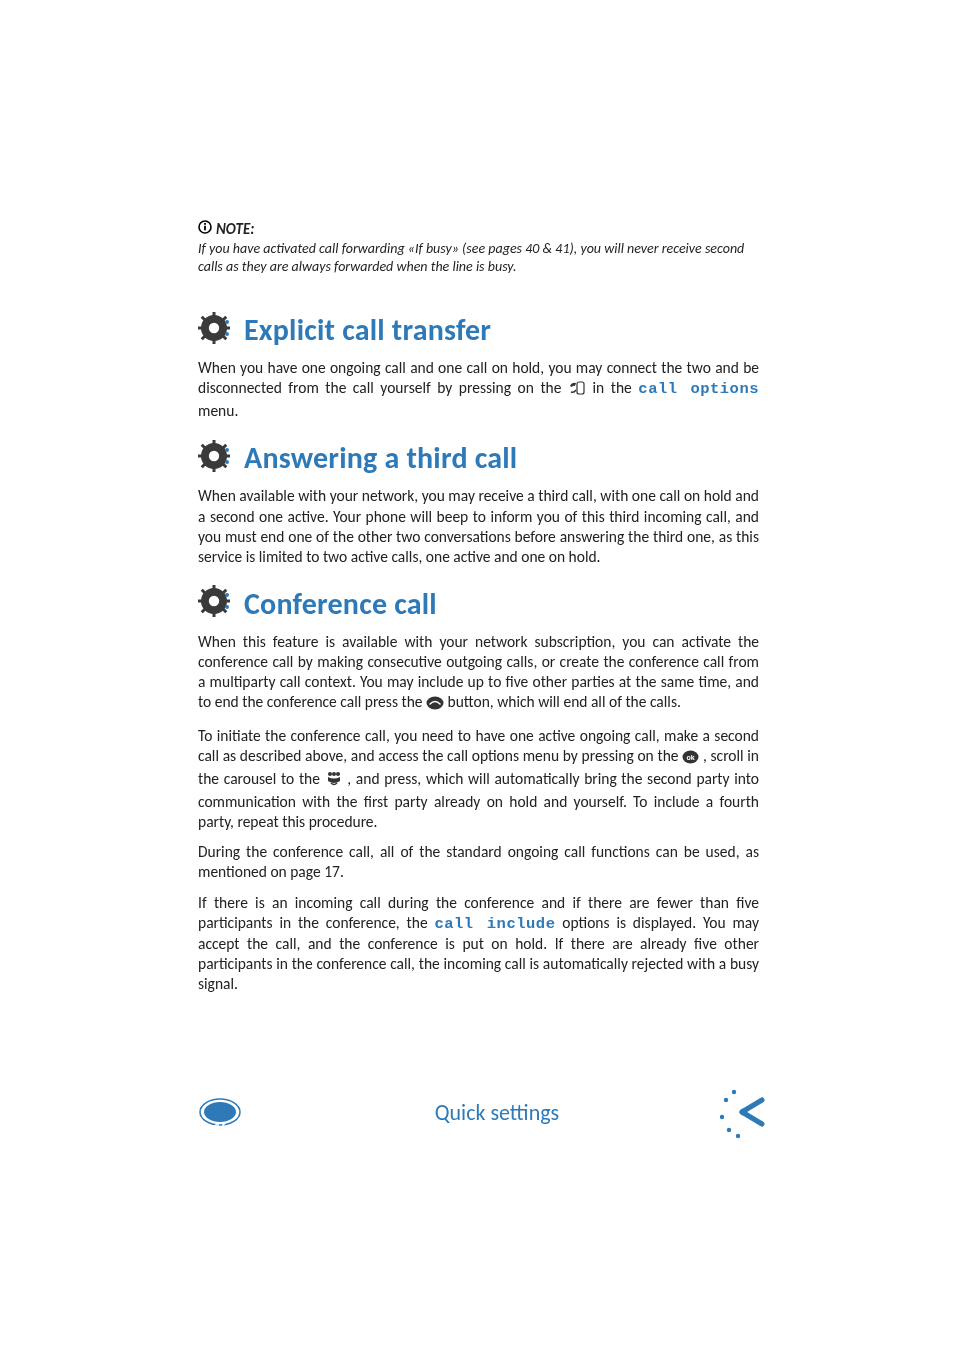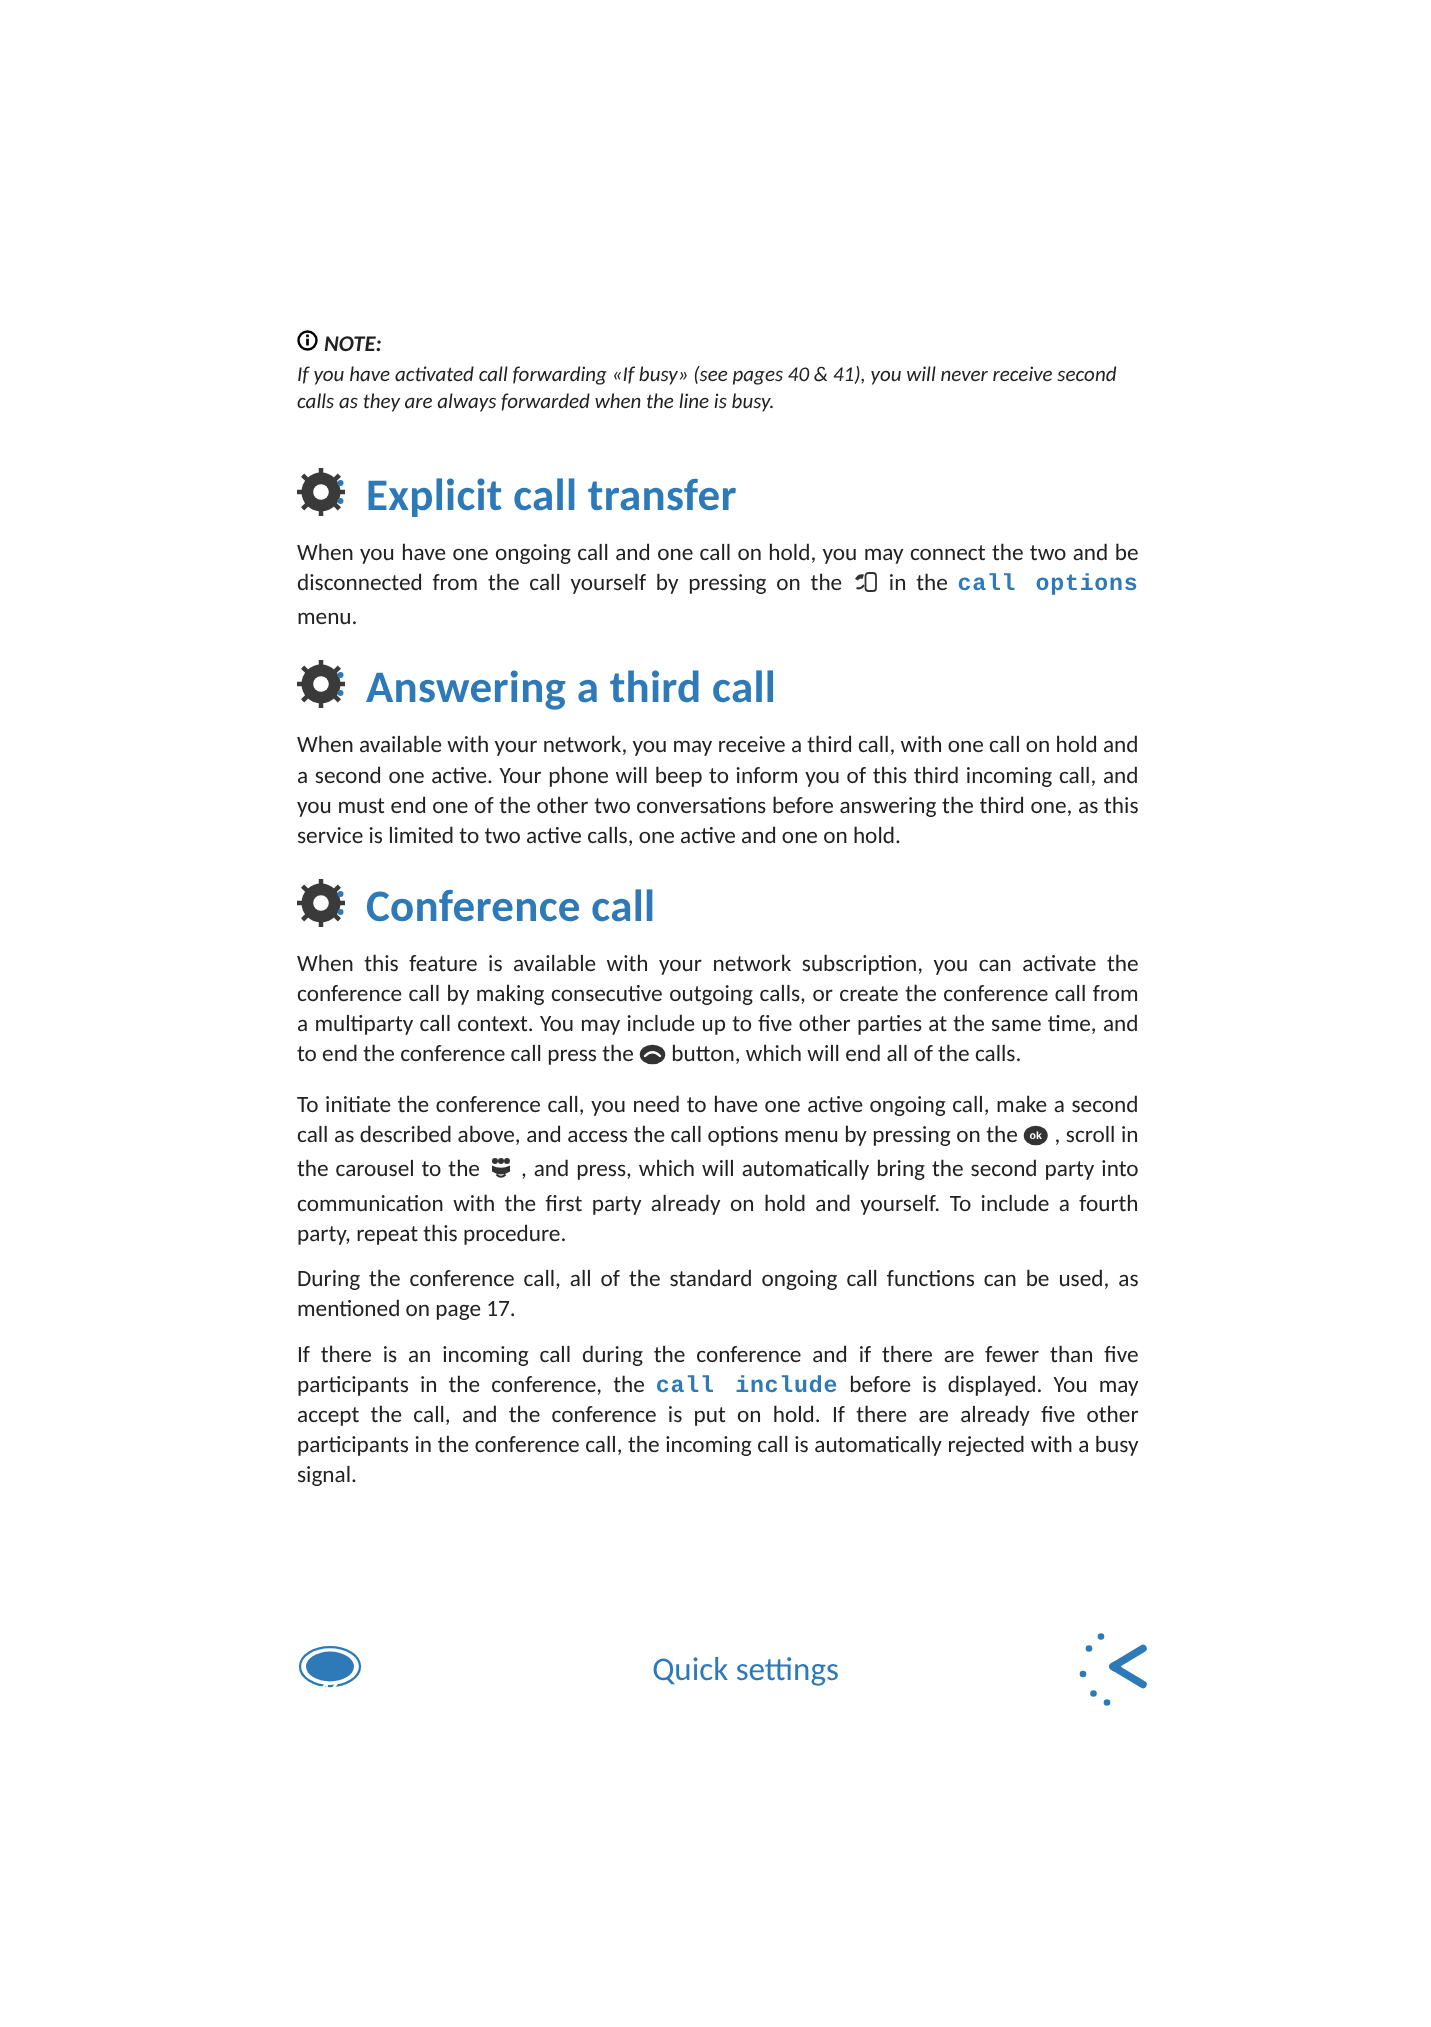--- a/index.html
+++ b/index.html
@@ -14,21 +14,21 @@
     height: 1351px;
     position: relative;
     box-sizing: border-box;
     padding: 220px 195px 0 198px;
   }
   .note-label {
     font-weight: bold;
     font-style: italic;
     font-size: 15px;
     display: flex;
-    align-items: center;
+    align-items: flex-start;
     gap: 4px;
   }
   .note-text {
     font-style: italic;
     font-size: 14px;
     line-height: 1.25;
     margin-top: 2px;
     margin-bottom: 36px;
   }
   .section-heading {
@@ -230,21 +230,21 @@
       </svg>
     </span>
     <span> , and press, which will automatically bring the second party into communication with the first party already on hold and yourself.  To include a fourth party, repeat this procedure.</span>
   </p>
 
   <p class="body-para">During the conference call, all of the standard ongoing call functions can be used, as mentioned on page 17.</p>
 
   <p class="body-para">
     <span>If there is an incoming call during the conference and if there are fewer than five participants in the conference, the </span>
     <span class="mono">call include</span>
-    <span> before is displayed.  You may accept the call, and the conference is put on hold. If there are already five other participants in the conference call, the incoming call is automatically rejected with a busy signal.</span>
+    <span> options is displayed.  You may accept the call, and the conference is put on hold. If there are already five other participants in the conference call, the incoming call is automatically rejected with a busy signal.</span>
   </p>
 
   <div class="page-badge">
     <svg width="44" height="30" viewBox="0 0 44 30">
       <ellipse cx="22" cy="15" rx="20" ry="13" fill="none" stroke="#2e7ab8" stroke-width="1.5"></ellipse>
       <ellipse cx="22" cy="15" rx="16" ry="10" fill="#2e7ab8"></ellipse>
     </svg>
     <div style="position:absolute;left:0;top:16px;width:44px;height:30px;display:flex;align-items:center;justify-content:center;color:#fff;font-weight:bold;font-size:15px;">46</div>
   </div>
 

